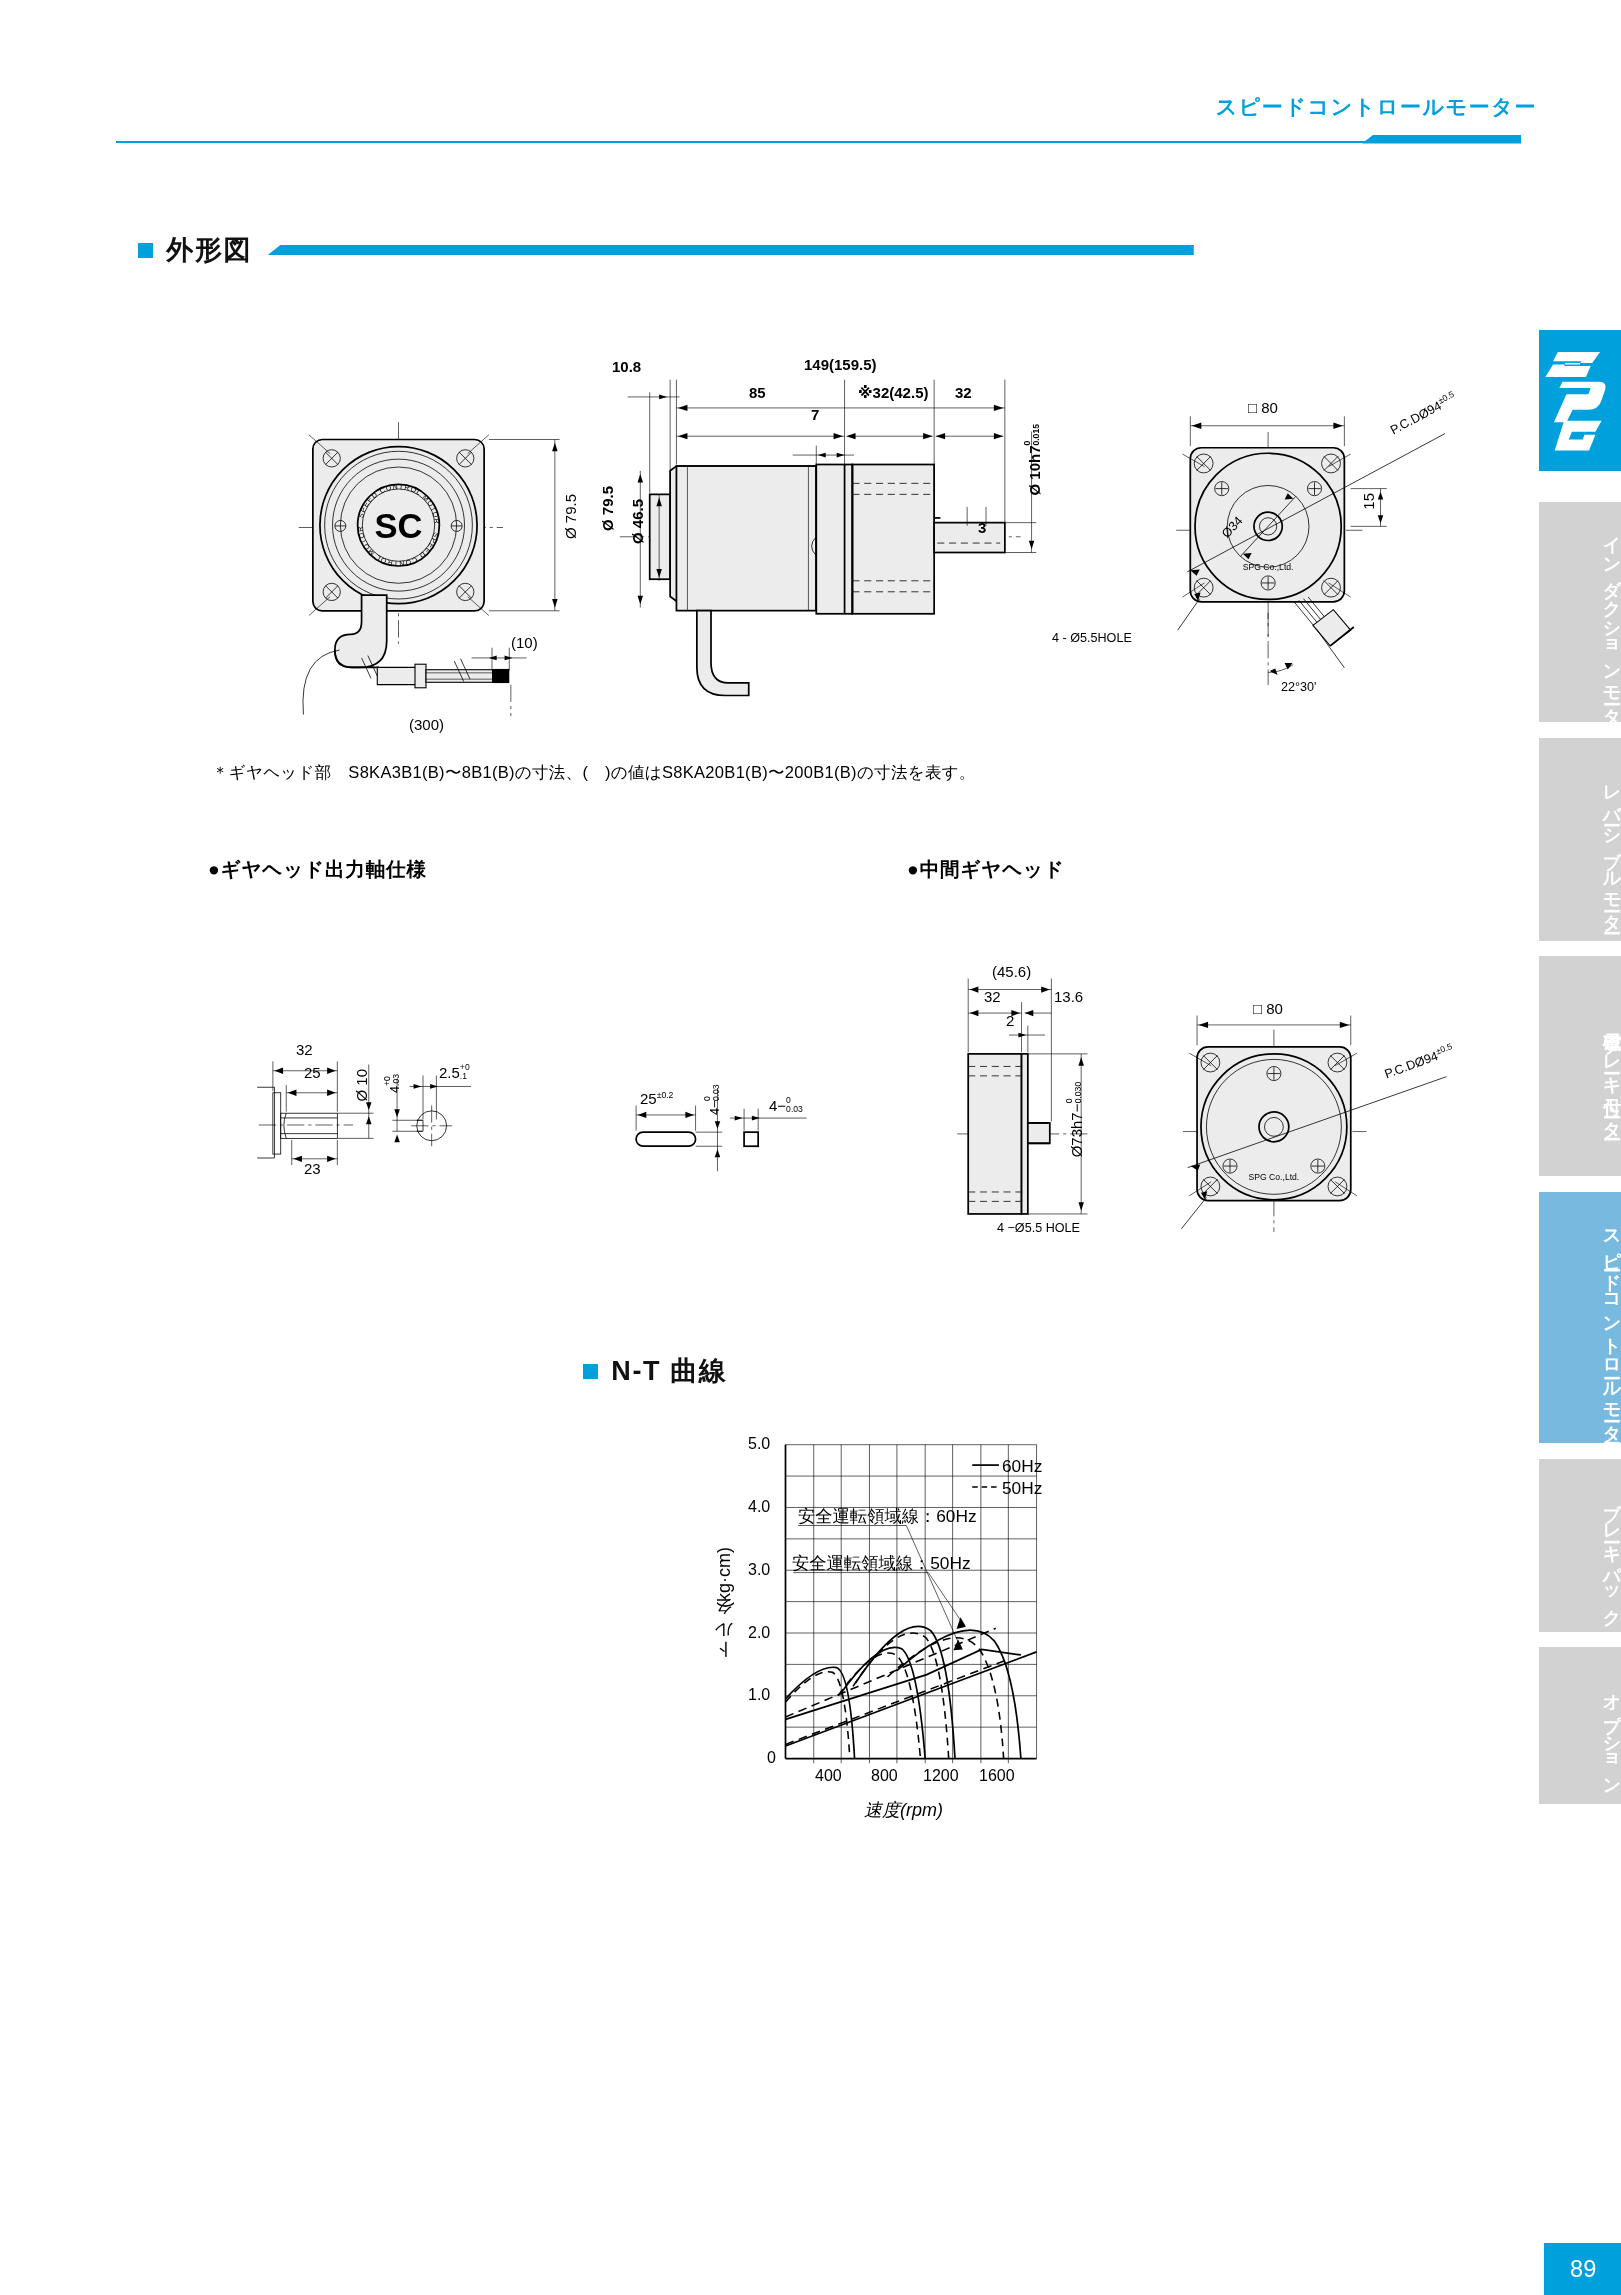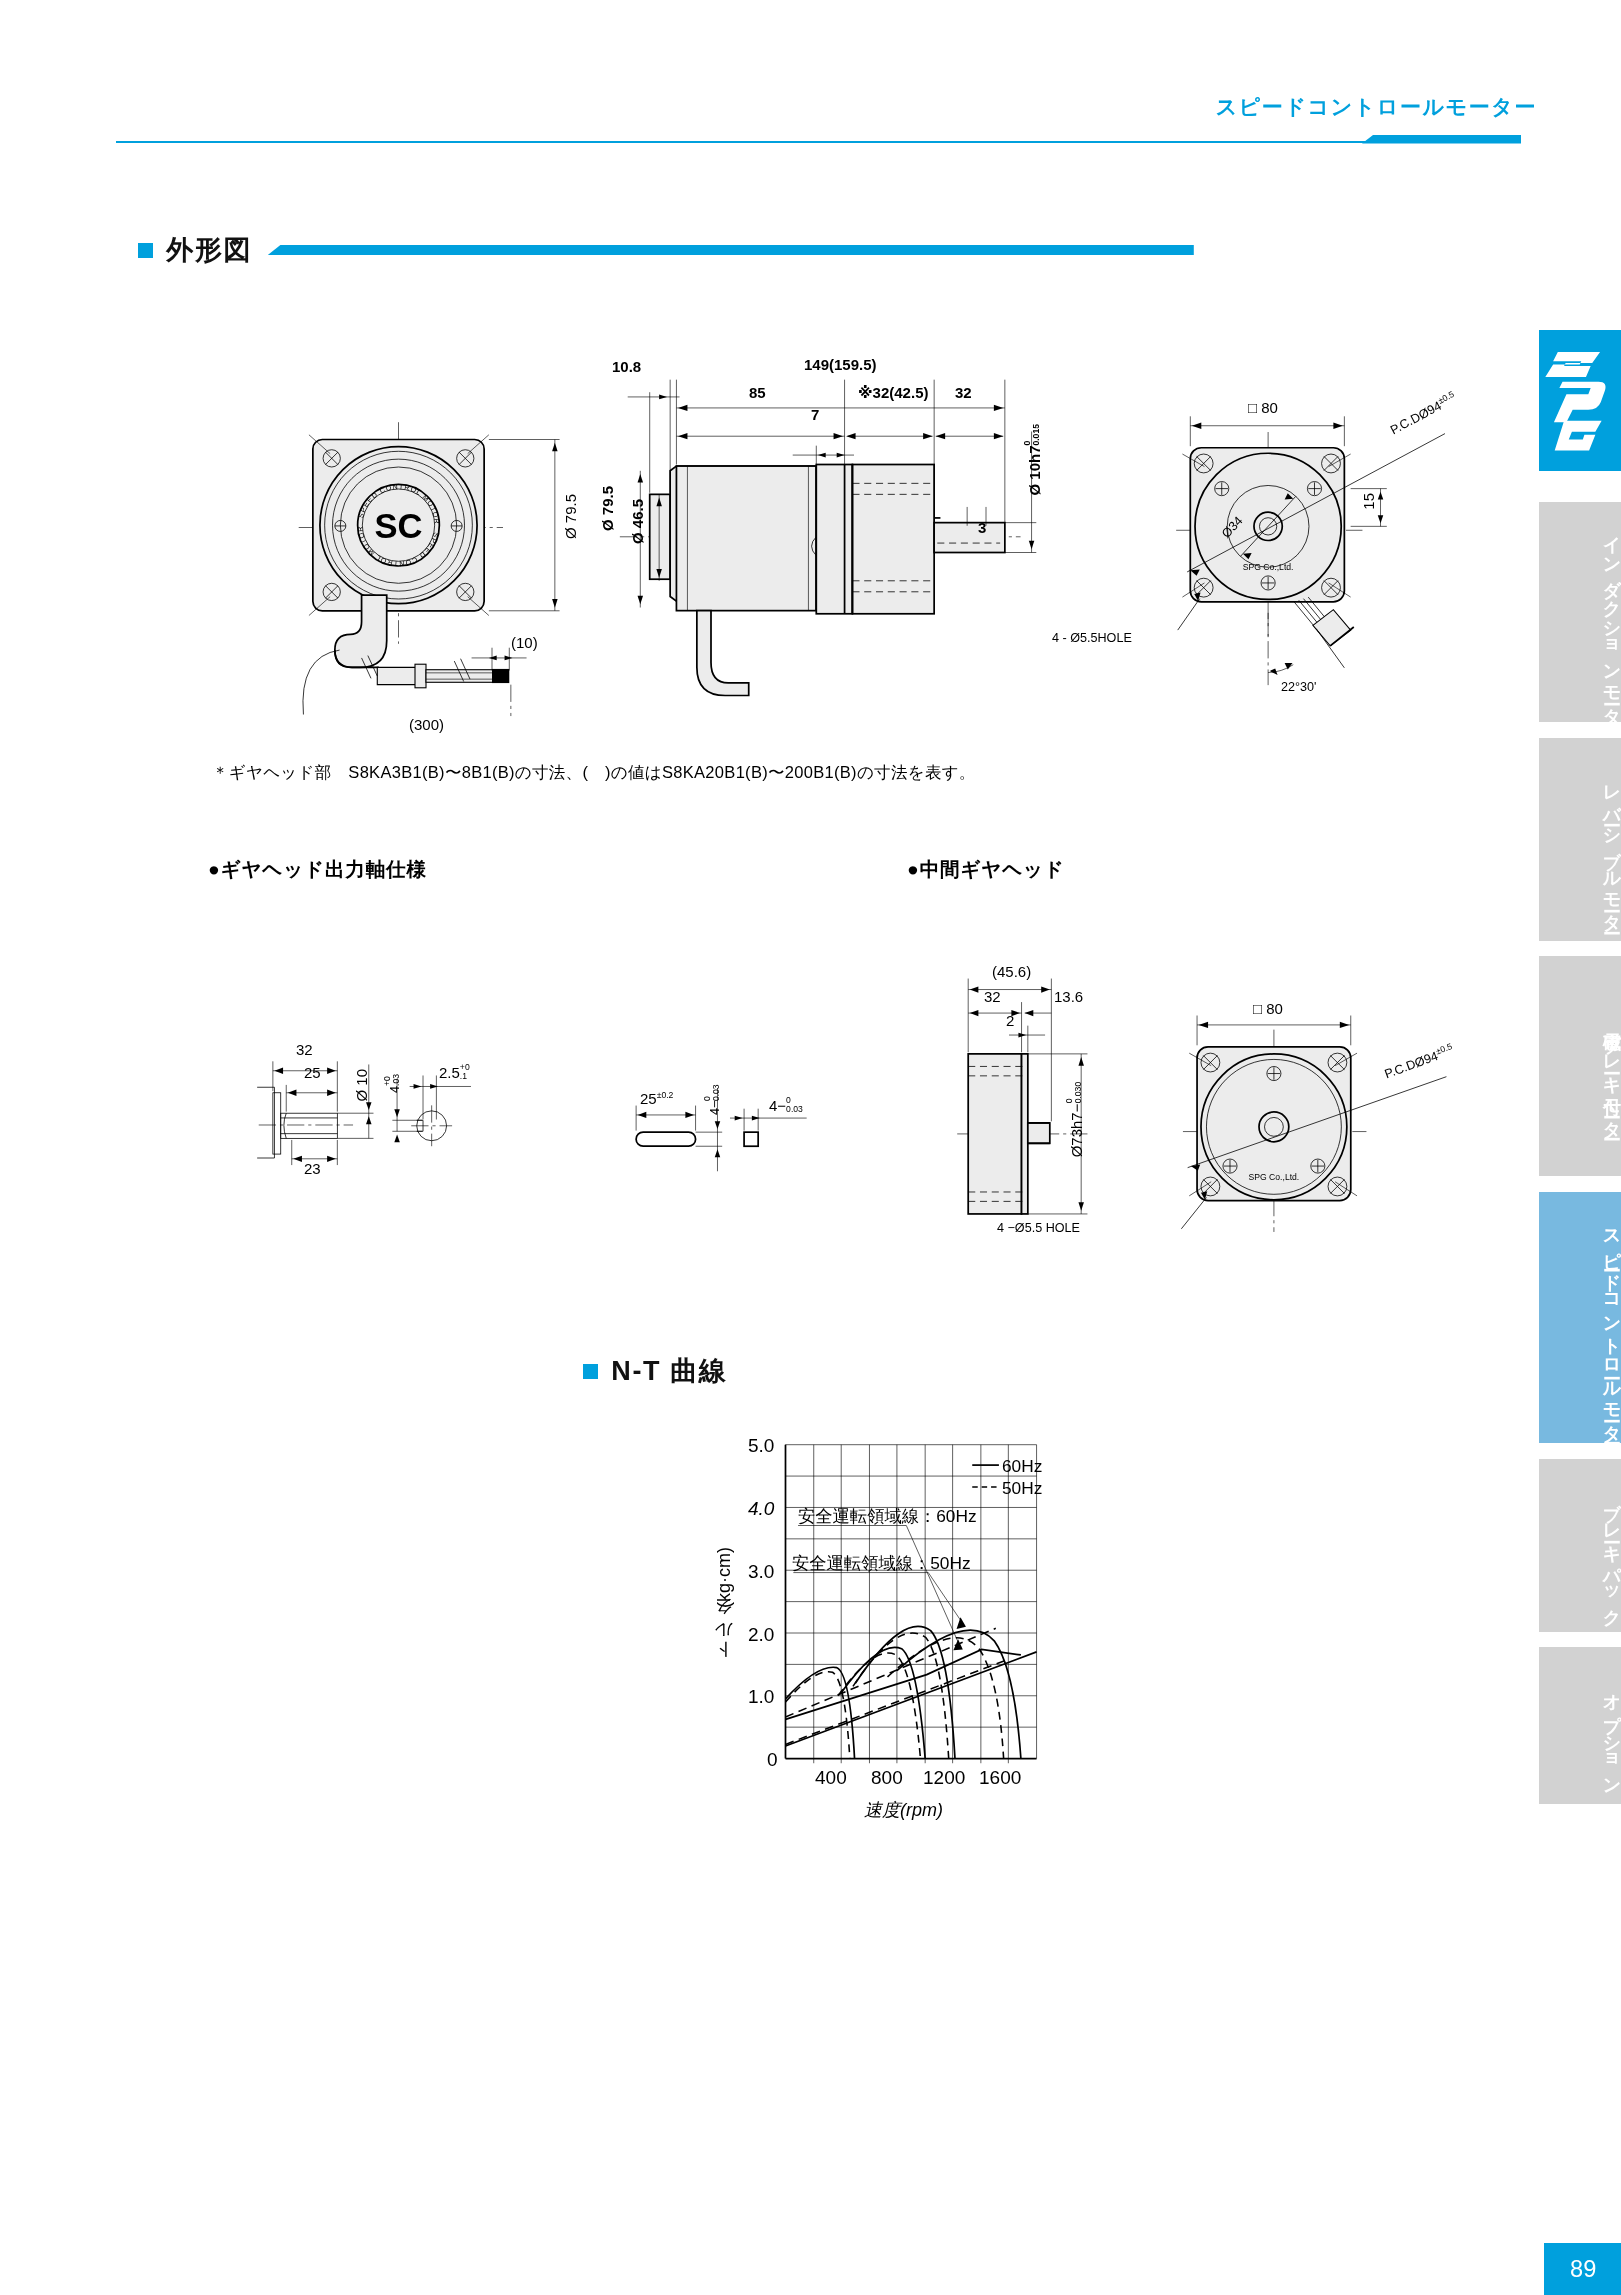--- a/index.html
+++ b/index.html
@@ -51,21 +51,21 @@
   .fillg{fill:#ececec;stroke:#000;stroke-width:2.2;}
   .fillg2{fill:#ececec;stroke:#000;stroke-width:1.4;}
   .dash{stroke:#000;stroke-width:1;fill:none;stroke-dasharray:9 6;}
   .cl{stroke:#000;stroke-width:0.8;fill:none;stroke-dasharray:22 5 4 5;}
 
   
   .chart-wrap{position:absolute;}
   .ylab{position:absolute;font-size:18px;writing-mode:vertical-rl;transform:rotate(180deg);
         white-space:nowrap;}
   .xlab{position:absolute;font-size:18px;white-space:nowrap;}
-  .tick{position:absolute;font-size:19px;white-space:nowrap;}
+  .tick{position:absolute;font-size:16px;white-space:nowrap;}
   .anno{position:absolute;font-size:17.3px;white-space:nowrap;}
   .leg{position:absolute;font-size:17.3px;white-space:nowrap;}
 </style>
 </head>
 <body>
 
 <div class="page">
 
   <div class="hdr-title">スピードコントロールモーター</div>
   <div class="hdr-rule"></div>
@@ -644,21 +644,21 @@
         <line x1="207" y1="420" x2="207" y2="426"></line>
         <line x1="242" y1="420" x2="242" y2="426"></line>
         <line x1="278" y1="420" x2="278" y2="426"></line>
         <line x1="313" y1="420" x2="313" y2="426"></line>
         <line x1="349" y1="420" x2="349" y2="426"></line>
         <line x1="384" y1="420" x2="384" y2="426"></line>
       </g>
     </svg>
 
     <div class="tick" style="left:41px;top:6.3px;">5.0</div>
-    <div class="tick" style="left:41px;top:69px;font-style:italic;">4.0</div>
+    <div class="tick" style="left:41px;top:69px;">4.0</div>
     <div class="tick" style="left:41px;top:132px;">3.0</div>
     <div class="tick" style="left:41px;top:195px;">2.0</div>
     <div class="tick" style="left:41px;top:257px;">1.0</div>
     <div class="tick" style="left:60px;top:320px;">0</div>
 
     <div class="tick" style="left:108px;top:338px;">400</div>
     <div class="tick" style="left:164px;top:338px;">800</div>
     <div class="tick" style="left:216px;top:338px;">1200</div>
     <div class="tick" style="left:272px;top:338px;">1600</div>
 

